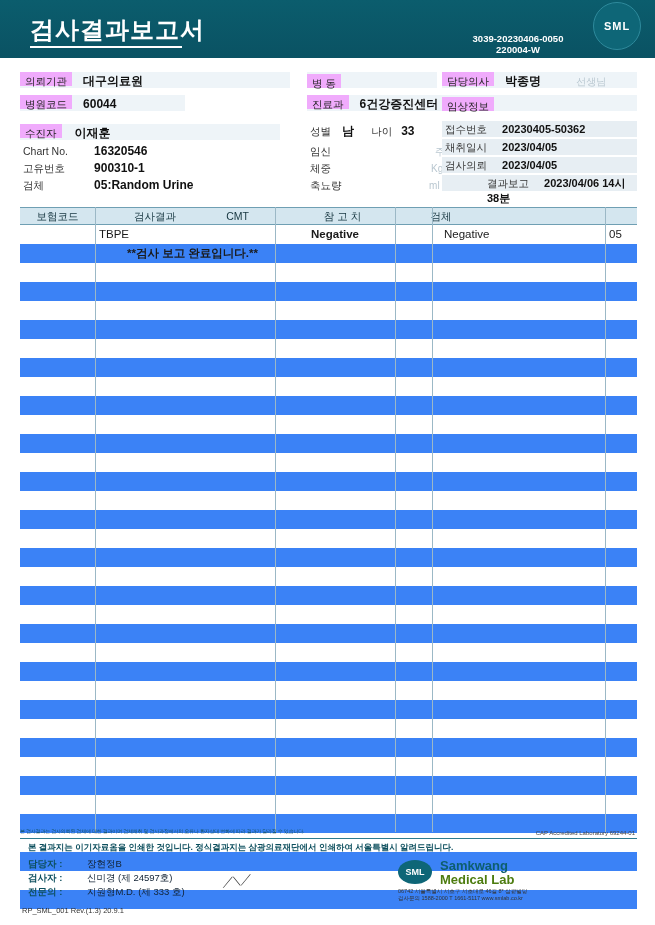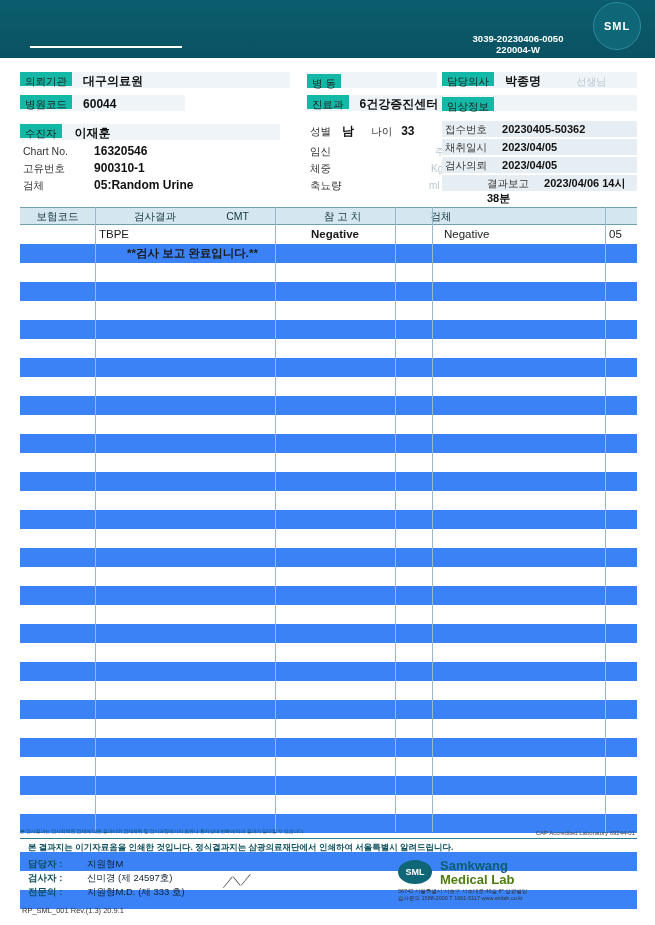--- a/index.html
+++ b/index.html
@@ -81,21 +81,21 @@
     top: 66px;
     width: 617px;
     height: 125px;
   }
   .fld {
     position: absolute;
     font-size: 11px;
     color: #1b1b1b;
   }
   .lbl {
-    background: #14b8a6;
+    background: #f0abfc;
     color: #222;
     font-size: 10.5px;
     padding: 2px 5px;
     display: inline-block;
     height: 14px;
     line-height: 14px;
     box-sizing: border-box;
   }
   .lblplain {
     font-size: 10.5px;
@@ -291,20 +291,21 @@
     font-size: 7.5px;
     color: #333;
   }
 </style>
 </head>
 <body>
 
 <div class="page">
 
   <div class="header">
+    <div class="header-title">검사결과보고서</div>
     <div class="header-title-underline"></div>
     <div class="barcode-num" style="white-space:pre-line;">3039-20230406-0050
 220004-W</div>
     <div class="logo-circle">SML</div>
   </div>
 
   <div class="info">
 
     <div class="rowbg" style="left:0; top:6px; width:270px;"></div>
     <div class="fld" style="left:0; top:6px;">
@@ -539,21 +540,21 @@
   <div class="vline" style="left:432px; top:207px; height:625px;"></div>
   <div class="vline" style="left:605px; top:207px; height:625px;"></div>
 
   <div class="footer-tiny">본 검사결과는 검사의뢰된 검체에 대한 결과이며 검체채취 및 검사과정에서의 오류나 환자상태 변화에 따라 결과가 달라질 수 있습니다.</div>
   <div class="cap-note">CAP Accredited Laboratory 69244-01</div>
   <div class="footer-line"></div>
   <div class="footer-stmt">본 결과지는 이기자료옴을 인쇄한 것입니다. 정식결과지는 삼광의료재단에서 인쇄하여 서울특별시 알려드립니다.</div>
 
   <div class="sig" style="left:28px; top:858px;">
     <span class="sk">담당자 :</span>
-    <span class="sv" style="margin-left:22px;">지원형M</span>
+    <span class="sv" style="margin-left:22px;">장현정B</span>
   </div>
   <div class="sig" style="left:28px; top:872px;">
     <span class="sk">검사자 :</span>
     <span class="sv" style="margin-left:22px;">신미경 (제 24597호)</span>
   </div>
   <div class="sig" style="left:28px; top:886px;">
     <span class="sk">전문의 :</span>
     <span class="sv" style="margin-left:22px;">지원형M.D. (제 333 호)</span>
   </div>
   <div class="sign-mark">⟋⟍⟋</div>

